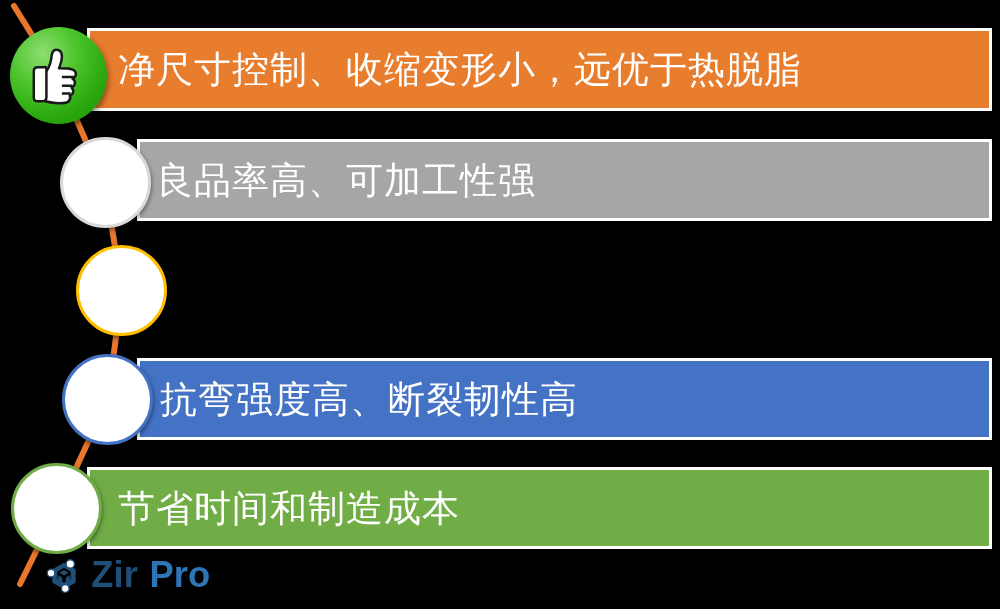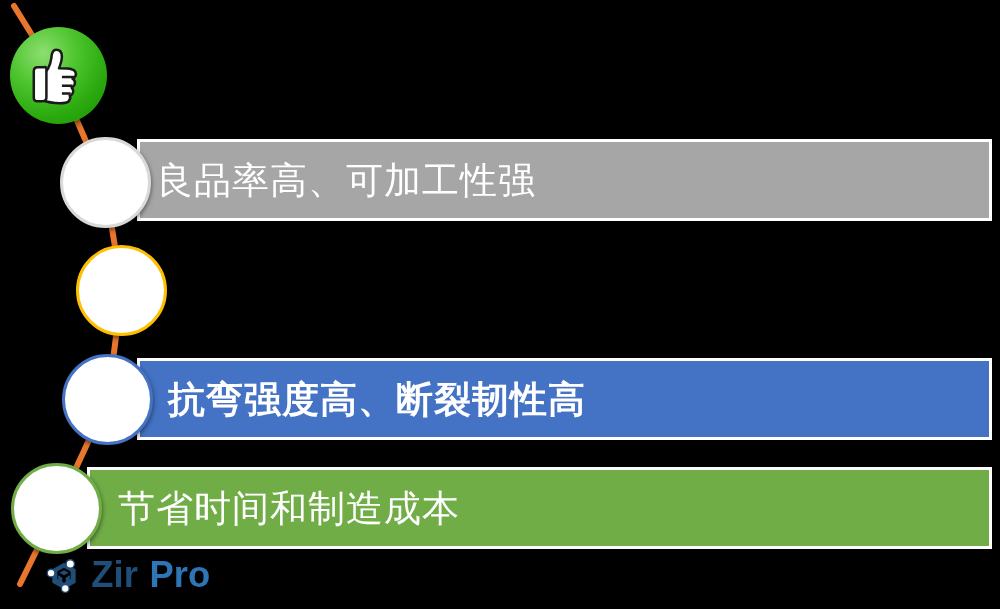--- a/index.html
+++ b/index.html
@@ -64,28 +64,31 @@
 </style>
 </head>
 <body style="background: rgb(0, 0, 0);">
 
 <div id="stage">
 
   <svg id="connector" viewBox="0 0 1000 609" xmlns="http://www.w3.org/2000/svg">
     <polyline id="connector-path" points="14,6 58,77 105,185 122,290 108,399 58,507 20,584" fill="none" stroke="#E8762C" stroke-width="6" stroke-linecap="round"></polyline>
   </svg>
 
+  <div class="bar" style="left: 87px; top: 28px; width: 905px; height: 83px; background: rgb(232, 125, 46); border-color: rgb(255, 255, 255);">
+    <span class="bar-label" style="margin-left:28px;">净尺寸控制、收缩变形小，远优于热脱脂</span>
+  </div>
 
   <div class="bar" style="left: 137px; top: 139px; width: 855px; height: 82px; background: rgb(166, 166, 166); border-color: rgb(255, 255, 255);">
     <span class="bar-label" style="margin-left:16px;">良品率高、可加工性强</span>
   </div>
 
 
   <div class="bar" style="left: 137px; top: 358px; width: 855px; height: 82px; background: rgb(68, 114, 196); border-color: rgb(255, 255, 255);">
-    <span class="bar-label" style="margin-left:28px;font-weight:bold;">抗弯强度高、断裂韧性高</span>
+    <span class="bar-label" style="margin-left:20px;">抗弯强度高、断裂韧性高</span>
   </div>
 
   <div class="bar" style="left: 87px; top: 467px; width: 905px; height: 82px; background: rgb(112, 173, 71); border-color: rgb(255, 255, 255);">
     <span class="bar-label" style="margin-left:28px;text-align:right;">节省时间和制造成本</span>
   </div>
 
   <div class="node green-badge" style="left:10px;top:27px;width:97px;height:97px;">
     <svg class="thumb-svg" viewBox="0 0 64 64" xmlns="http://www.w3.org/2000/svg">
       <g stroke="#1a1a1a" stroke-width="2.6" stroke-linejoin="round" fill="#ffffff">
         <path d="M30 5c4 0 6 3 6 7 0 5-2 9-3 12 4 0 10 0 13 1 4 1 5 4 4 7-1 2-3 3-3 3

